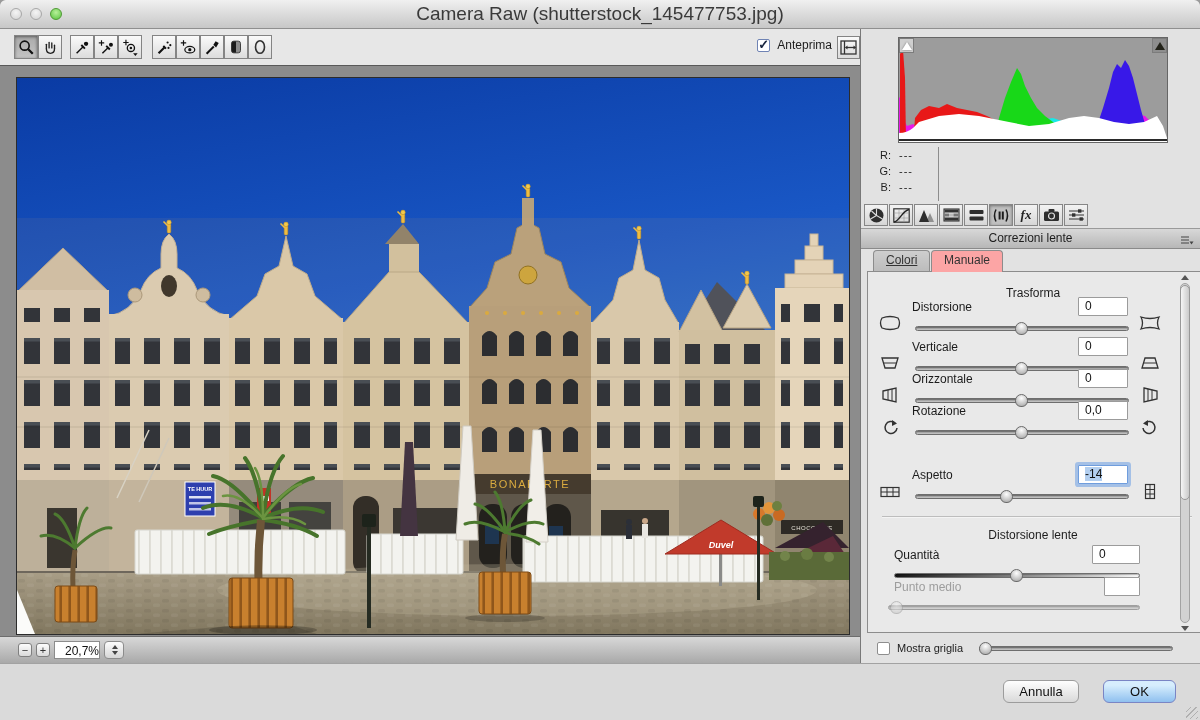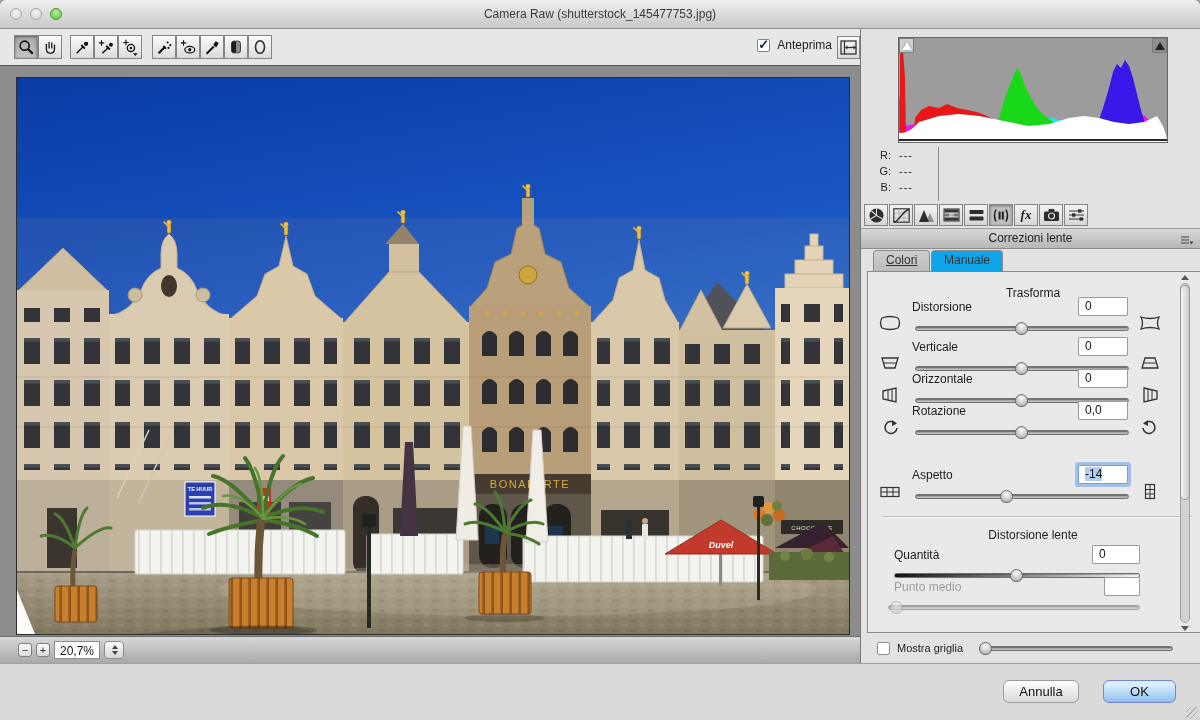--- a/index.html
+++ b/index.html
@@ -4,41 +4,41 @@
 <style>
   html,body{margin:0;padding:0;background:#9a9a9a;}
   .window{position:relative;width:1200px;height:720px;overflow:hidden;
     font-family:"Liberation Sans",sans-serif;background:#d6d6d6;border-radius:6px 6px 0 0;}
   
   .titlebar{position:absolute;top:0;left:0;right:0;height:28px;
     background:linear-gradient(#f0f0f0,#c7c7c7);border-bottom:1px solid #8f8f8f;border-radius:6px 6px 0 0;}
   .tl{position:absolute;top:8px;width:12px;height:12px;border-radius:50%;box-sizing:border-box;}
   .tl.grey{background:radial-gradient(circle at 50% 35%,#f5f5f5,#d2d2d2);border:1px solid #a8a8a8;}
   .tl.green{background:radial-gradient(circle at 50% 35%,#b8f09a,#58c43e);border:1px solid #4f9a34;}
-  .title{line-height:28px;text-align:center;font-size:12px;color:#3a3a3a;}
+  .title{line-height:28px;text-align:center;font-size:19px;color:#3a3a3a;}
   
   .leftregion{position:absolute;top:29px;left:0;width:860px;height:634px;}
   .toolstrip{position:absolute;top:0;left:0;right:0;height:36px;background:#e7e7e7;border-bottom:1px solid #595959;}
   .tool{position:absolute;top:6px;width:24px;height:24px;box-sizing:border-box;
     background:linear-gradient(#fafafa,#dcdcdc);border:1px solid #848484;
     display:flex;align-items:center;justify-content:center;}
   .tool.sel{background:linear-gradient(#a9a9a9,#c4c4c4);box-shadow:inset 0 1px 3px rgba(0,0,0,.45);}
   .prevwrap{position:absolute;top:9px;right:28px;display:flex;align-items:center;font-size:12px;color:#1d1d1d;}
   .cb{width:13px;height:13px;background:#fff;border:1px solid #6f83b4;border-radius:2px;position:relative;box-sizing:border-box;}
   .cb.checked::after{content:"✓";position:absolute;left:0px;top:-3px;font-size:13px;font-weight:bold;color:#17233d;}
   .fsbtn{position:absolute;top:7px;right:0px;width:23px;height:23px;box-sizing:border-box;
     background:linear-gradient(#fafafa,#dcdcdc);border:1px solid #848484;display:flex;align-items:center;justify-content:center;}
   .surround{position:absolute;top:37px;left:0;right:0;bottom:26px;background:#8c8c8c;}
   .photo{position:absolute;left:16px;top:11px;width:832px;height:556px;border:1px solid #2c2c2c;background:#123;}
   .zoombar{position:absolute;left:0;right:0;bottom:0;height:26px;
     background:linear-gradient(#d8d8d8,#a9a9a9);border-top:1px solid #6d6d6d;}
   .zbtn{position:absolute;top:6px;width:14px;height:14px;box-sizing:border-box;border:1px solid #7f7f7f;border-radius:3px;
     background:linear-gradient(#fcfcfc,#dadada);font-size:11px;line-height:12px;text-align:center;color:#333;}
   .zfield{position:absolute;left:54px;top:4px;width:46px;height:18px;background:#fff;border:1px solid #8c8c8c;
-    font-size:12px;line-height:18px;text-align:center;color:#111;box-sizing:border-box;}
+    font-size:12px;line-height:18px;text-align:right;color:#111;box-sizing:border-box;}
   .zstep{position:absolute;left:104px;top:4px;width:20px;height:18px;border:1px solid #8c8c8c;border-radius:4px;
     background:linear-gradient(#fcfcfc,#d6d6d6);box-sizing:border-box;}
   .zstep i{position:absolute;left:7px;width:0;height:0;border-left:3.5px solid transparent;border-right:3.5px solid transparent;}
   .zstep .up{top:3px;border-bottom:4px solid #444;}
   .zstep .dn{bottom:3px;border-top:4px solid #444;}
   
   .panel{position:absolute;top:29px;left:860px;width:340px;height:634px;background:#e2e2e2;
     border-left:1px solid #787878;box-sizing:border-box;}
   .histobox{position:absolute;left:37px;top:8px;width:270px;height:106px;background:#9c9c9c;border:1px solid #666;box-sizing:border-box;}
   .clipbtn{position:absolute;width:15px;height:15px;box-sizing:border-box;border:1px solid #7c7c7c;
@@ -55,21 +55,21 @@
   .ptab{position:absolute;top:175px;width:24px;height:22px;box-sizing:border-box;border:1px solid #868686;
     background:linear-gradient(#f3f3f3,#d6d6d6);display:flex;align-items:center;justify-content:center;}
   .ptab.sel{background:#c0c0c0;box-shadow:inset 0 1px 3px rgba(0,0,0,.4);}
   .fxit{font-style:italic;font-weight:bold;font-size:13px;color:#222;font-family:"Liberation Serif",serif;}
   .sechdr{position:absolute;left:0;right:0;top:199px;height:19px;background:linear-gradient(#d8d8d8,#b7b7b7);
     border-top:1px solid #9a9a9a;border-bottom:1px solid #8a8a8a;text-align:center;font-size:12px;line-height:18px;color:#1d1d1d;}
   .flyout{position:absolute;right:6px;top:4px;}
   .tab{position:absolute;top:221px;height:21px;box-sizing:border-box;border:1px solid #8c8c8c;border-bottom:none;
     border-radius:4px 4px 0 0;font-size:12px;line-height:19px;padding:0 12px;color:#333;}
   .tab.off{background:linear-gradient(#cecece,#bcbcbc);text-decoration:underline;}
-  .tab.on{background:#0ea5e9;z-index:3;height:22px;text-align:right;}
+  .tab.on{background:#fca5a5;z-index:3;height:22px;text-align:right;}
   .contentbox{position:absolute;left:6px;top:242px;width:352px;height:362px;background:#e9e9e9;
     border:1px solid #8c8c8c;box-sizing:border-box;z-index:2;}
   .sectitle{position:absolute;left:0;right:20px;text-align:center;font-size:12px;color:#1d1d1d;}
   .srow{position:absolute;left:0;width:100%;height:32px;}
   .slabel{position:absolute;left:44px;top:0;font-size:12px;color:#1c1c1c;}
   .slabel.dis{color:#9d9d9d;}
   .valbox{position:absolute;width:50px;height:19px;background:#fff;border:1px solid #9b9b9b;border-radius:1px;
     font-size:12px;line-height:17px;padding-left:6px;box-sizing:border-box;color:#111;}
   .valbox.focus{border-color:#6f9ddd;box-shadow:0 0 0 3px rgba(108,158,227,.55);}
   .valbox.focus .selhl{background:#b3cff0;}

